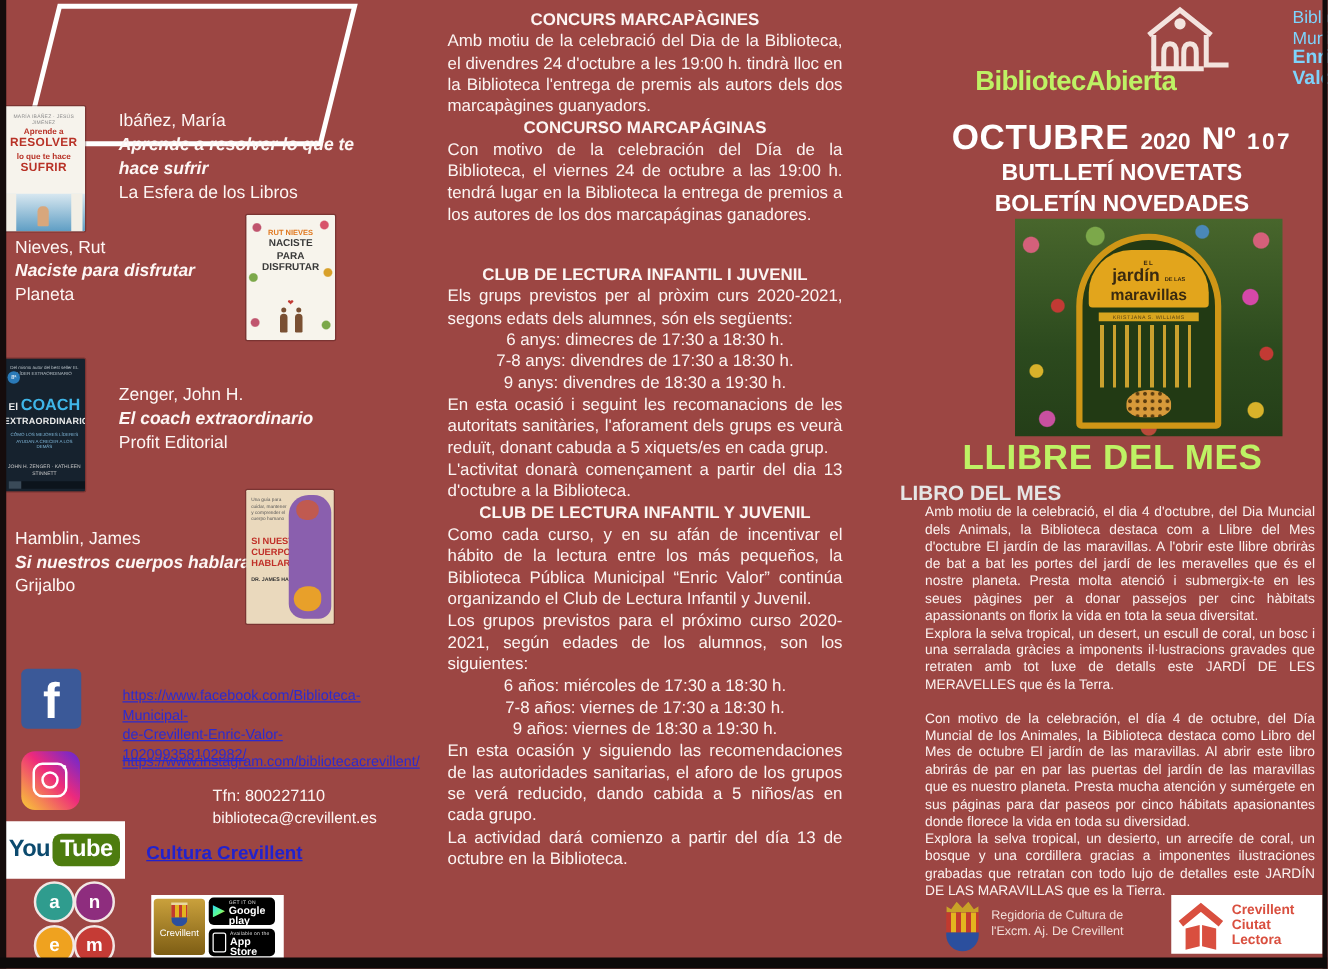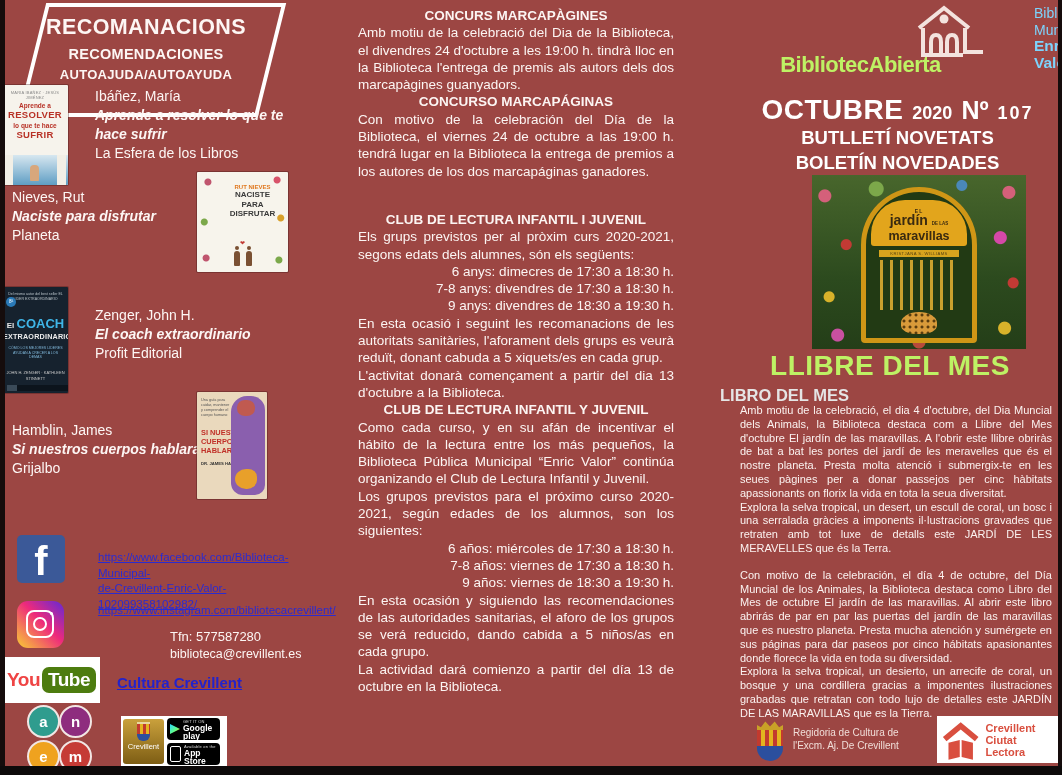--- a/index.html
+++ b/index.html
@@ -36,21 +36,21 @@
   #cov1 .hand{position:absolute;bottom:4px;left:28px;width:9px;height:16px;background:#d8a77c;border-radius:4px 4px 1px 1px;}
 
   #cov2{left:197px;top:172px;width:71px;height:100px;text-align:center;color:#3a3a3a;
     background:
       radial-gradient(circle at 12% 10%,#c0556e 0 3px,transparent 4px),
       radial-gradient(circle at 88% 8%,#d8536a 0 3px,transparent 4px),
       radial-gradient(circle at 8% 50%,#7ca84a 0 3px,transparent 4px),
       radial-gradient(circle at 92% 46%,#d8a02a 0 3px,transparent 4px),
       radial-gradient(circle at 10% 86%,#c0556e 0 3px,transparent 4px),
       radial-gradient(circle at 90% 88%,#7ca84a 0 3px,transparent 4px),
-      #f7f4ec; padding-left: 20px;}
+      #f7f4ec;}
   #cov2 .auth{font-size:6px;color:#e07820;font-weight:bold;margin-top:12px;}
   #cov2 .b{font-size:8px;font-weight:bold;line-height:9.5px;}
   #cov2 .figs{position:absolute;bottom:6px;left:0;width:100%;display:flex;justify-content:center;gap:6px;}
   #cov2 .fig{width:6px;height:15px;background:#7a5033;border-radius:3px 3px 1px 1px;position:relative;}
   #cov2 .fig:before{content:"";position:absolute;top:-5px;left:1px;width:4px;height:4px;border-radius:50%;background:#7a5033;}
   #cov2 .hrt{position:absolute;bottom:26px;left:0;width:100%;font-size:6px;color:#c23a34;}
 
   #cov3{left:3px;top:287px;width:65px;height:106px;background:#16222e;text-align:center;color:#cfd8de;}
   #cov3 .top{font-size:3.6px;color:#b8c2c8;padding-top:5px;line-height:4.6px;}
   #cov3 .badge{position:absolute;top:10px;left:3px;width:10px;height:10px;border-radius:50%;background:#2a7ab8;color:#fff;font-size:4.5px;line-height:10px;}
@@ -78,21 +78,21 @@
   #fb-link{left:98px;top:550px;width:195px;}
   #ig-icon{left:17px;top:601px;width:47px;height:47px;border-radius:11px;
     background:linear-gradient(45deg,#f9ce34 0%,#ee2a7b 55%,#6228d7 100%);}
   #ig-icon .cam{position:absolute;left:9px;top:9px;width:24px;height:24px;border:2.5px solid #fff;border-radius:8px;}
   #ig-icon .lens{position:absolute;left:16px;top:16px;width:10px;height:10px;border:2.5px solid #fff;border-radius:50%;}
   #ig-icon .dot{position:absolute;right:11px;top:11px;width:3px;height:3px;background:#fff;border-radius:50%;}
   #ig-link{left:98px;top:603px;width:210px;}
   #phone{left:170px;top:629px;font-size:13px;}
   #email{left:170px;top:647px;font-size:12.5px;}
   #yt{left:3px;top:657px;width:97px;height:46px;background:#fff;display:flex;align-items:center;justify-content:center;gap:2px;}
-  #yt .you{color:#ef4444;font-weight:bold;font-size:19px;letter-spacing:-.5px;}
+  #yt .you{color:#0c4a6e;font-weight:bold;font-size:19px;letter-spacing:-.5px;}
   #yt .tube{background:#4d7c0f;color:#fff;font-weight:bold;font-size:19px;padding:2px 6px;border-radius:7px;letter-spacing:-.5px;}
   #cultura{left:117px;top:674px;font-size:15px;font-weight:bold;color:#2222cc;text-decoration:underline;}
   .anc{position:absolute;width:29px;height:29px;border-radius:50%;border:2px solid #f2e6e4;color:#fff;
     font-weight:bold;font-size:15px;display:flex;align-items:center;justify-content:center;}
   #an-a{left:27px;top:705px;background:#2f9c8e;}
   #an-n{left:59px;top:705px;background:#8e2d7e;}
   #an-e{left:27px;top:740px;background:#efa21f;}
   #an-m{left:59px;top:740px;background:#c53b35;}
   #appbadge{left:121px;top:716px;width:102px;height:51px;background:#fff;display:flex;align-items:center;gap:3px;padding:0 2px;}
   #appbadge .gold{width:41px;height:45px;background:linear-gradient(180deg,#caa13c,#7d5d14);border-radius:3px;text-align:center;}
@@ -106,21 +106,21 @@
   .store .nm{font-size:8.5px;font-weight:bold;line-height:8px;display:block;}
   .gp-tri{width:10px;height:10px;background:linear-gradient(135deg,#2bd8fd,#5ffc8e 55%,#ffd000);
     clip-path:polygon(0 0,100% 50%,0 100%);flex:none;}
   .as-ph{width:9px;height:14px;border:1.5px solid #fff;border-radius:2px;flex:none;}
   #stores{display:flex;flex-direction:column;gap:3px;}
 
   
   #mid{left:358px;top:7px;width:316px;font-size:13.5px;line-height:17.3px;color:#fcf5f3;}
   #mid .h{font-weight:bold;text-align:center;}
   #mid p{margin:0;text-align:justify;}
-  #mid .ln{text-align:right;}
+  #mid .ln{text-align:center;}
   #mid .gap{height:31px;}
 
   
   #logo-house{left:905px;top:2px;}
   #logo-text{left:986px;top:5px;font-size:14px;line-height:16.5px;color:#7dd3fc;margin-left:48px;}
   #logo-text .b{font-weight:bold;font-size:15.5px;}
   #masthead{left:698px;top:52px;width:325px;text-align:center;font-size:22px;font-weight:bold;color:#bef264;letter-spacing:-.5px;}
   #issue{left:735px;top:94px;width:325px;display:flex;justify-content:center;align-items:baseline;gap:9px;font-weight:bold;color:#fff;}
   #issue .month{font-size:28px;letter-spacing:.5px;}
   #issue .yr{font-size:18px;}
@@ -171,25 +171,20 @@
   #regi{left:793px;top:726px;font-size:10px;line-height:13px;color:#f0ddd8;}
   #lect{left:937px;top:716px;width:121px;height:47px;background:#fff;display:flex;align-items:center;gap:4px;padding:2px 3px;box-sizing:border-box;}
   #lect .lt{color:#d94f3f;font-weight:bold;font-size:11px;line-height:12px;}
 </style>
 </head>
 <body>
 
 <div id="page">
 
   <div class="abs" id="rec-border"></div>
-  <div class="abs" id="rec-text">
-    <div class="l1">RECOMANACIONS</div>
-    <div class="l2">RECOMENDACIONES</div>
-    <div class="l3">AUTOAJUDA/AUTOAYUDA</div>
-  </div>
 
   <div class="cover" id="cov1">
     <div class="auth">MARÍA IBÁÑEZ · JESÚS JIMÉNEZ</div>
     <div class="s">Aprende a</div>
     <div class="b">RESOLVER</div>
     <div class="s">lo que te hace</div>
     <div class="b">SUFRIR</div>
     <div class="sea"></div>
     <div class="col" style="left:2px"></div>
     <div class="col" style="right:2px"></div>
@@ -253,21 +248,21 @@
   <div class="bluelink" id="fb-link">
     <div>https://www.facebook.com/Biblioteca-Municipal-</div>
     <div>de-Crevillent-Enric-Valor-102099358102982/</div>
   </div>
   <div class="abs" id="ig-icon">
     <div class="cam"></div>
       <div class="lens"></div>
       <div class="dot"></div>
   </div>
   <div class="bluelink" id="ig-link">https://www.instagram.com/bibliotecacrevillent/</div>
-  <div class="abs" id="phone">Tfn: 577587280</div>
+  <div class="abs" id="phone">Tfn: 800227110</div>
   <div class="abs" id="email">biblioteca@crevillent.es</div>
   <div class="abs" id="yt">
     <span class="you">You</span>
     <span class="tube">Tube</span>
   </div>
   <div class="abs" id="cultura">Cultura Crevillent</div>
   <div class="anc" id="an-a">a</div>
   <div class="anc" id="an-n">n</div>
   <div class="anc" id="an-e">e</div>
   <div class="anc" id="an-m">m</div>

